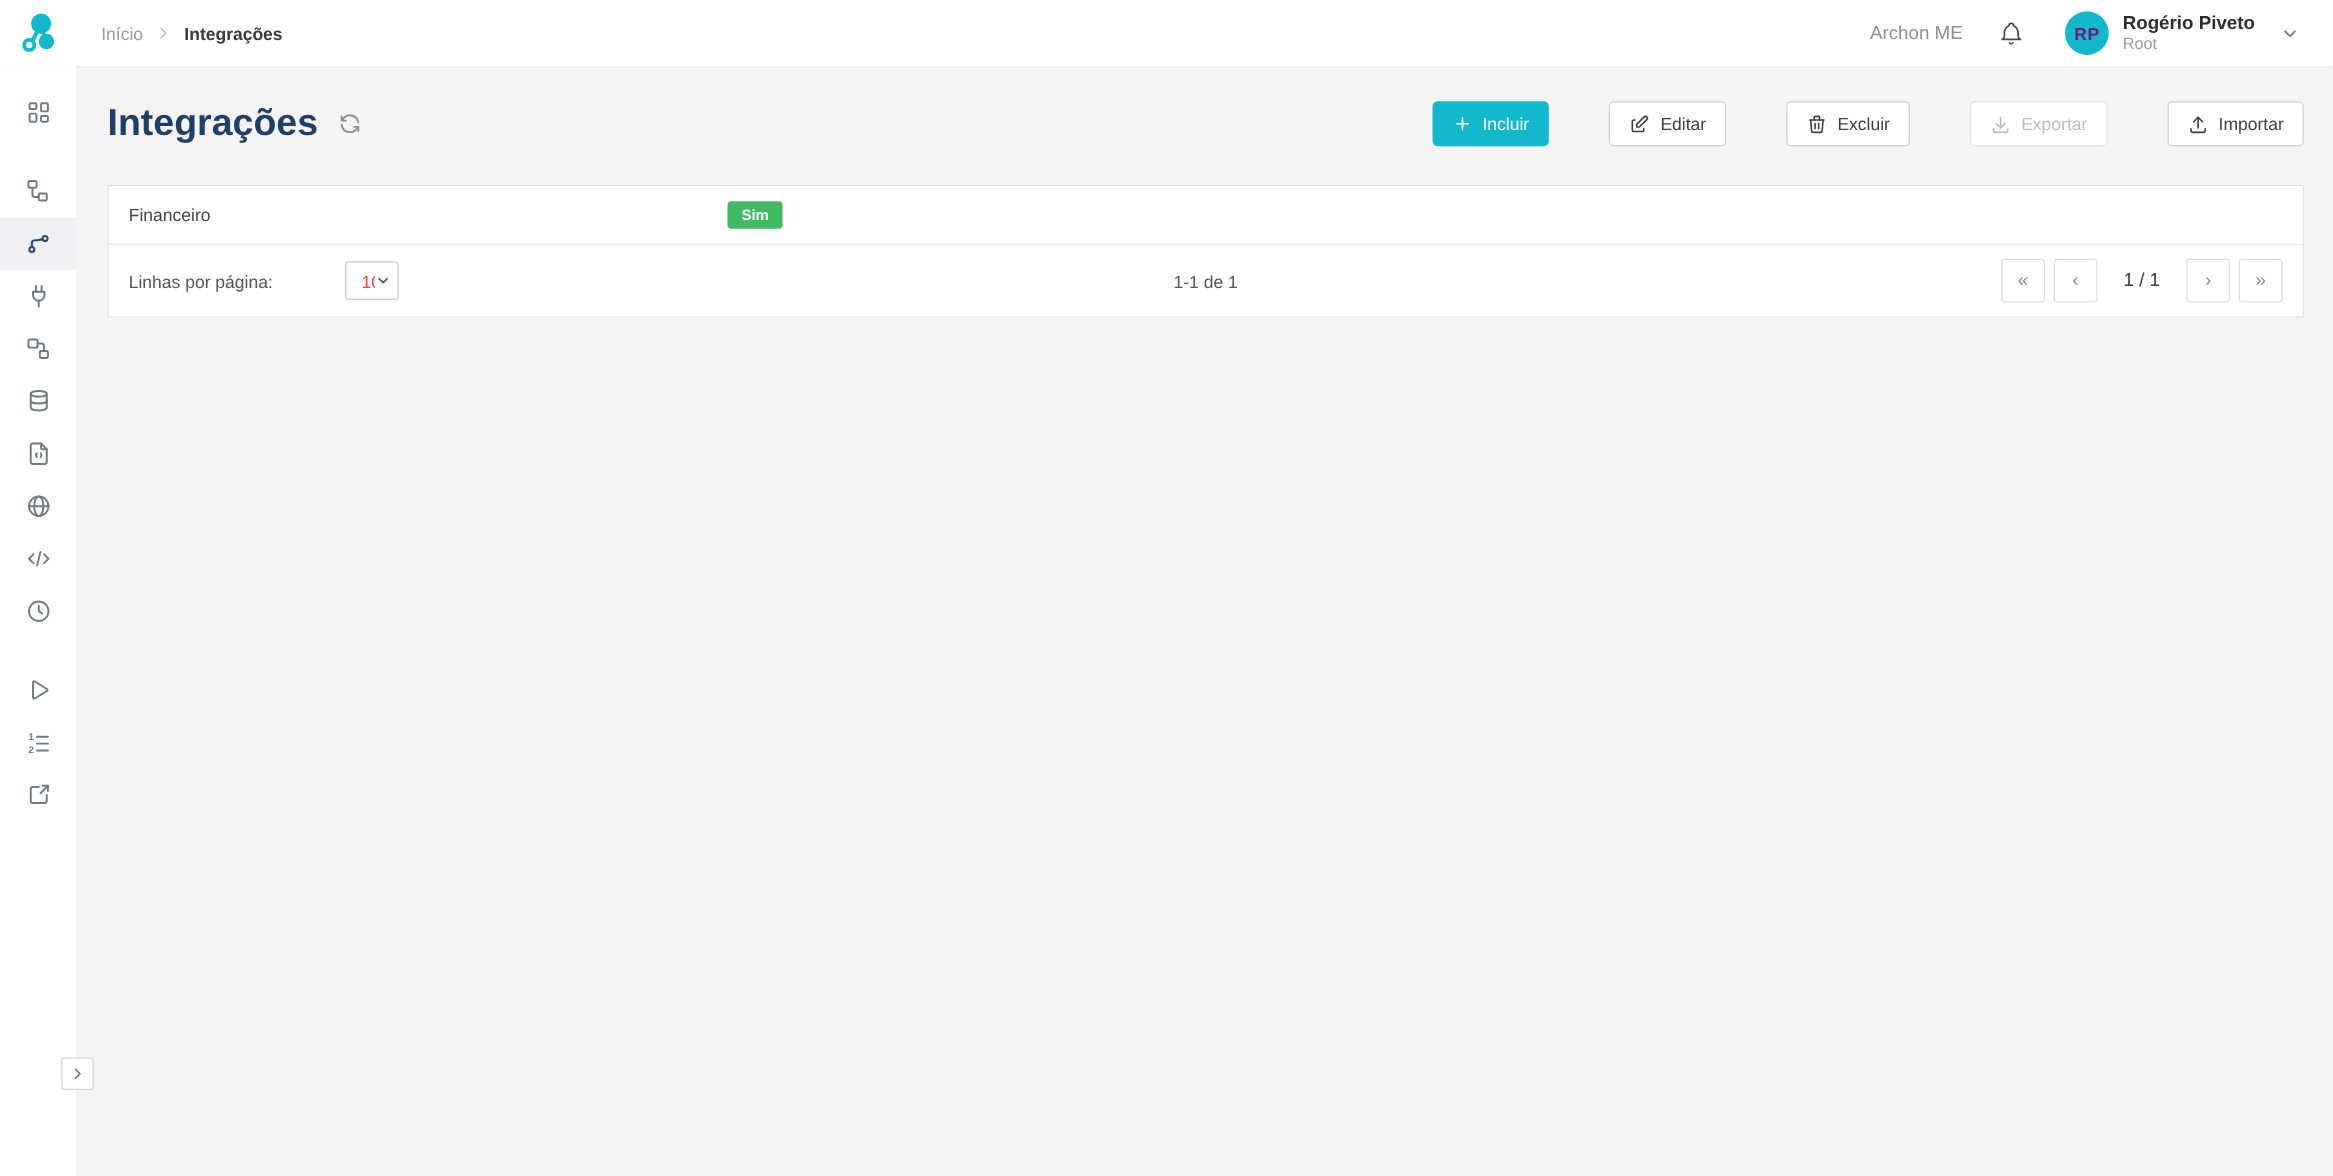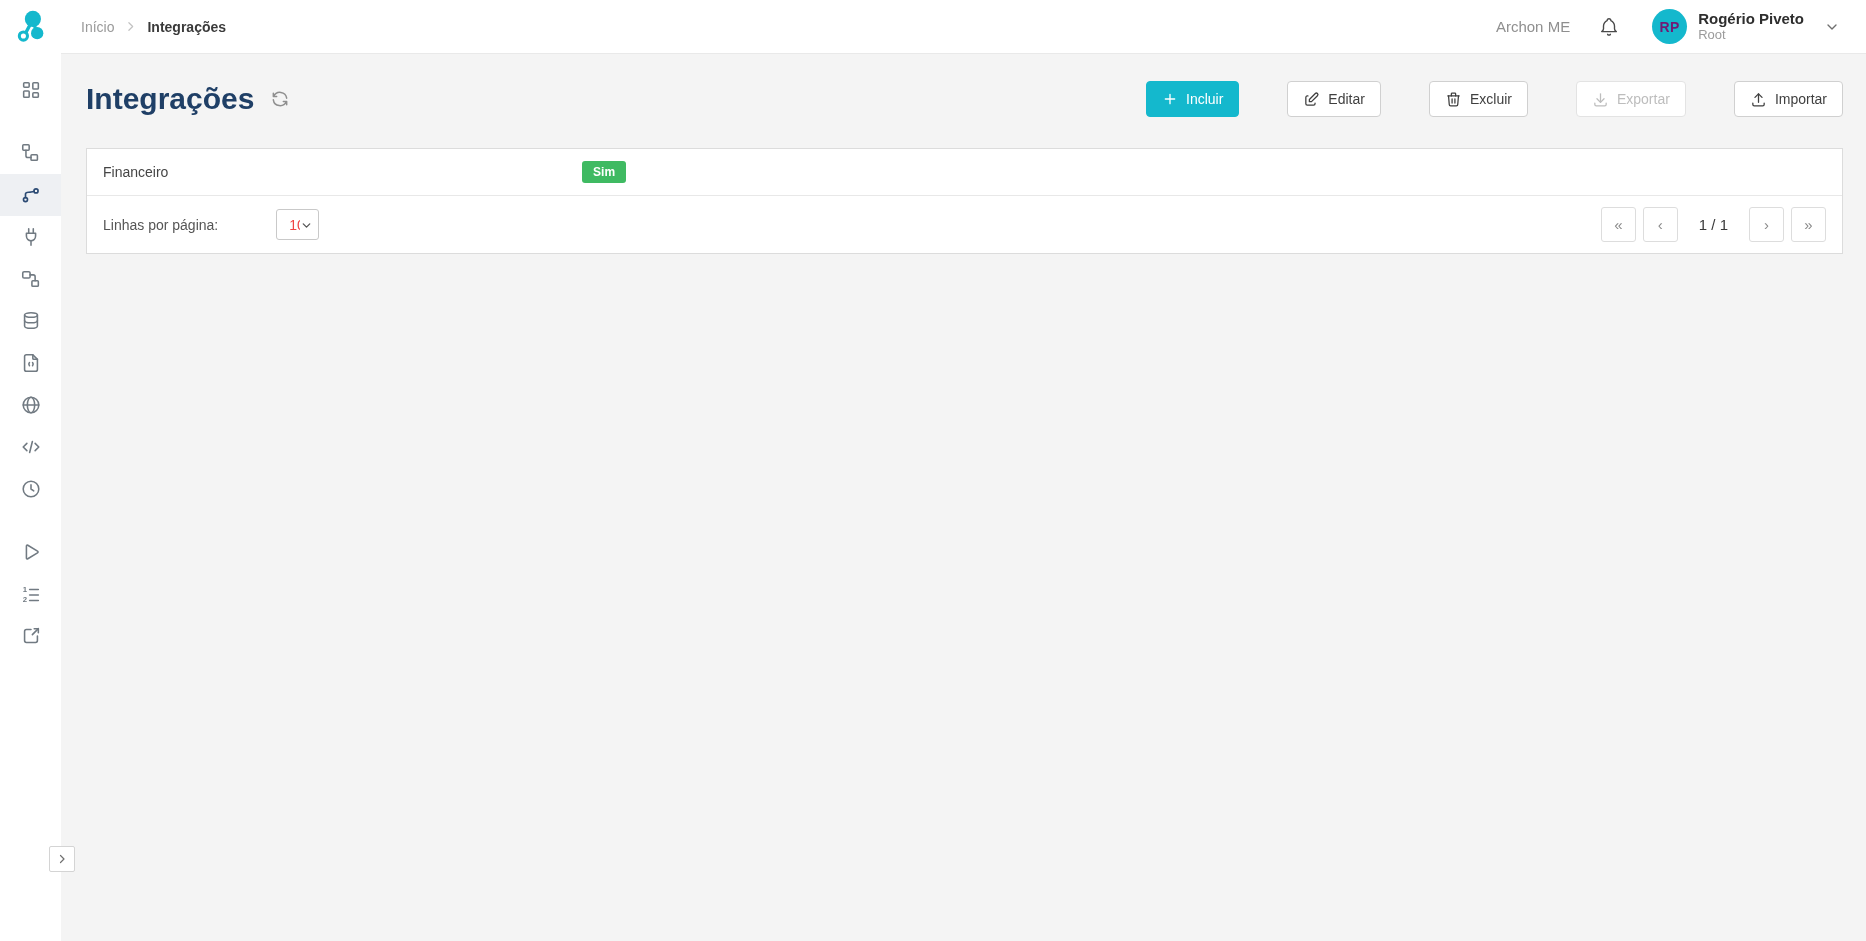--- a/index.html
+++ b/index.html
@@ -298,20 +298,21 @@
           <select class="rpp-select">
             <option>10</option>
           </select>
           <span class="select-caret">
             <svg width="13" height="13" viewBox="0 0 24 24" fill="none" stroke="currentColor" stroke-width="2.4" stroke-linecap="round" stroke-linejoin="round">
                 <path d="M6 9l6 6 6-6"></path>
               </svg>
           </span>
         </span>
 
+        <span class="range-text">1-1 de 1</span>
 
         <div class="pager">
           <button class="pg-btn">«</button>
           <button class="pg-btn">‹</button>
           <span class="pg-indicator">1 / 1</span>
           <button class="pg-btn">›</button>
           <button class="pg-btn">»</button>
         </div>
       </div>
     </div>

